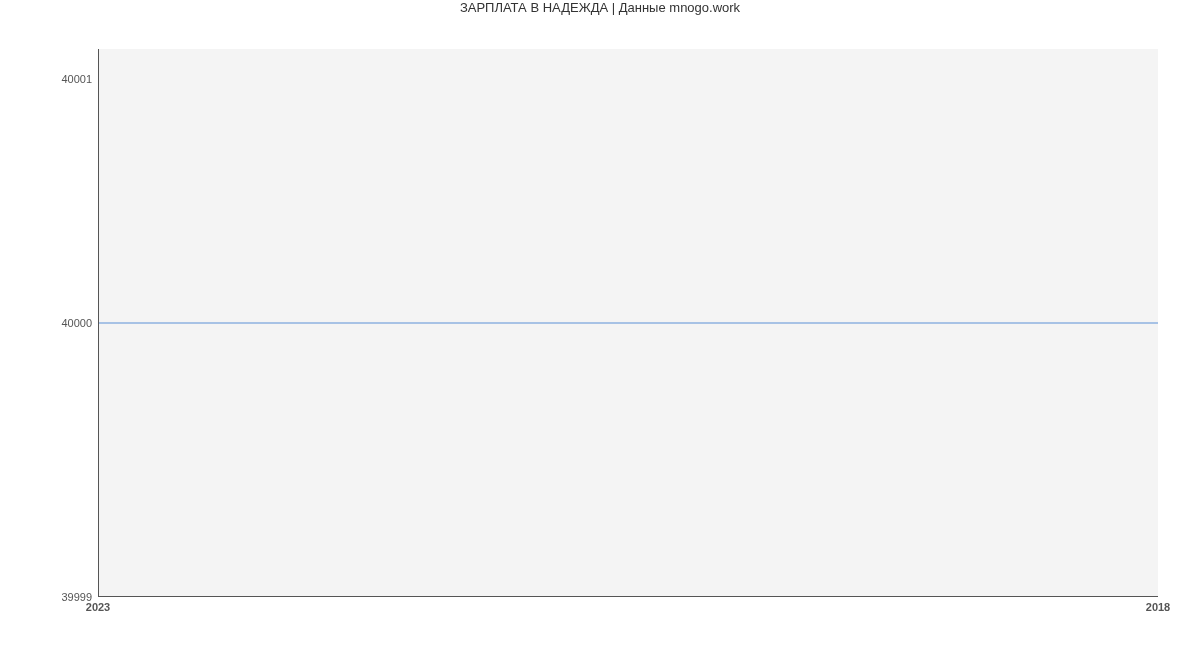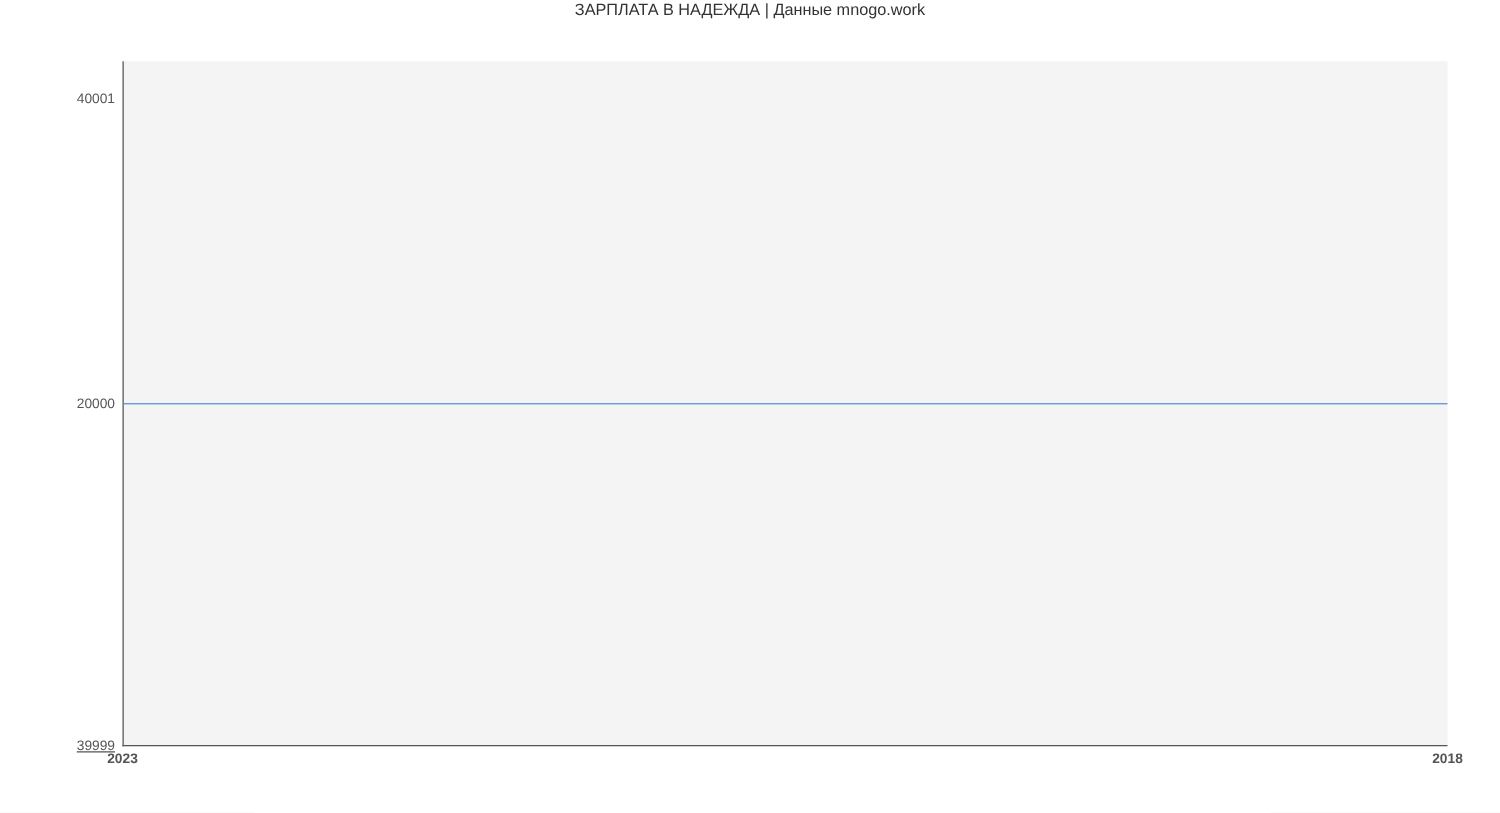--- a/index.html
+++ b/index.html
@@ -69,18 +69,18 @@
 <body>
 
 <div class="chart-title">ЗАРПЛАТА В НАДЕЖДА | Данные mnogo.work</div>
 
 <div class="chart-container">
   <div class="plot-area">
     <div class="data-line"></div>
   </div>
 
   <div class="y-tick-label" style="top:0%;margin-top:30px;">40001</div>
-  <div class="y-tick-label" style="top:50%;">20000</div>
-  <div class="y-tick-label" style="top:100%;text-decoration:underline;">39999</div>
+  <div class="y-tick-label" style="top:50%;">40000</div>
+  <div class="y-tick-label" style="top:100%;">39999</div>
 
   <div class="x-tick-label" style="left:0%;">2023</div>
   <div class="x-tick-label" style="left:100%;">2018</div>
 </div>
 
 </body></html>

